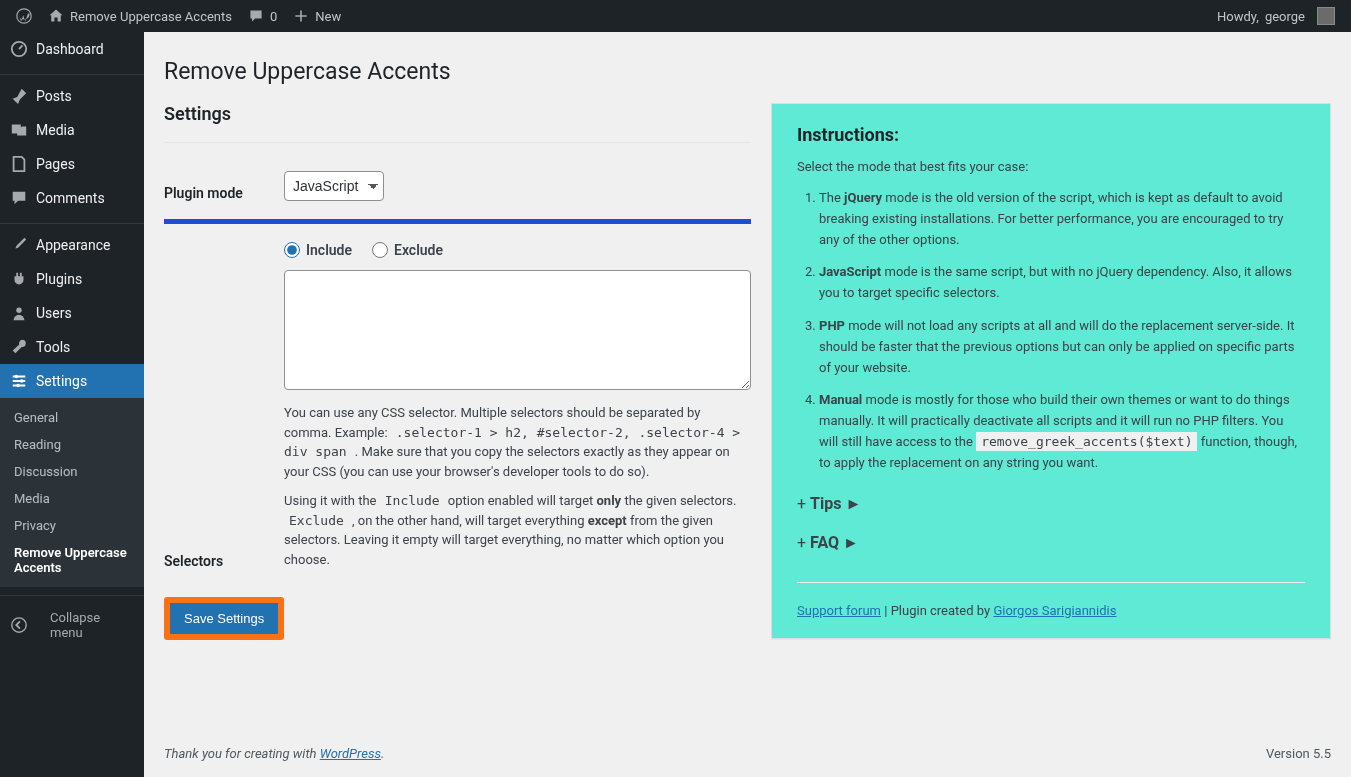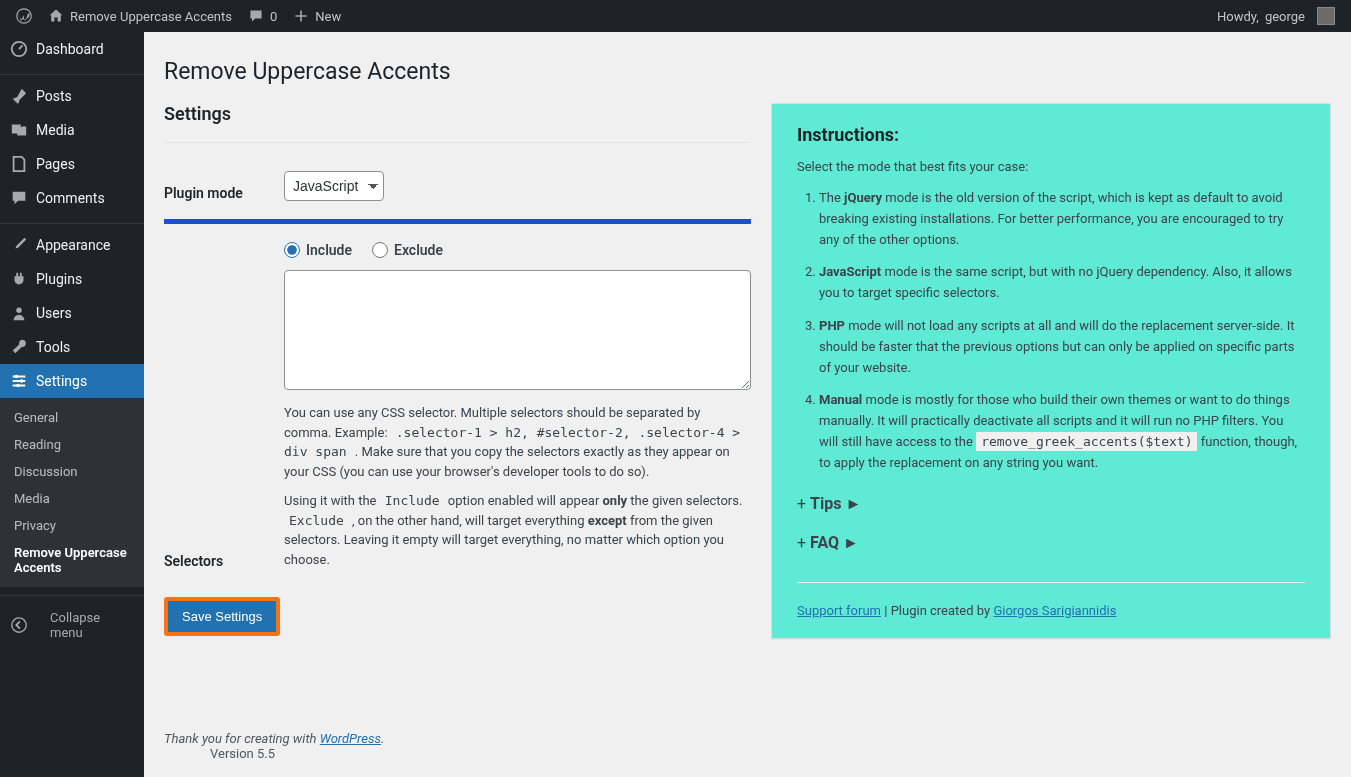--- a/index.html
+++ b/index.html
@@ -37,33 +37,33 @@
 .form-row.bordered { border-top:5px solid #1d4ed8;}
 .form-label { width:120px; font-weight:600; color:#1d2327; font-size:14px; flex-shrink:0; padding-top:4px;}
 .form-field { flex:1;}
 select.sel { padding:4px 24px 4px 8px; border:1px solid #8c8f94; border-radius:4px; background:#fff; font-size:14px; color:#2c3338; min-height:30px; appearance:none; background-image:linear-gradient(45deg,transparent 50%,#555 50%),linear-gradient(-45deg,transparent 50%,#555 50%);background-position:right 10px center,right 5px center;background-size:5px 5px;background-repeat:no-repeat;}
 .radio-group { display:flex; gap:20px; align-items:center; margin-bottom:12px;}
 .radio-opt { display:flex; align-items:center; gap:6px; font-size:14px; font-weight:600;}
 .radio-opt input[type=radio]{width:16px;height:16px;accent-color:#2271b1;}
 textarea.ta { width:100%; min-height:120px; border:1px solid #8c8f94; border-radius:4px; padding:6px; font-size:14px; resize:both;}
 .desc { font-size:13px; color:#3c434a; line-height:1.5; margin-top:10px;}
 code { background:#f0f0f1; padding:2px 5px; font-size:13px; font-family:Consolas,Monaco,monospace;}
-.submit-btn { background:#2271b1; color:#fff; border:4px solid #f97316; border-radius:3px; padding:8px 14px; font-size:13px; cursor:pointer; margin-top:10px;}
+.submit-btn { background:#2271b1; color:#fff; border:6px solid #f97316; border-radius:3px; padding:8px 14px; font-size:13px; cursor:pointer; margin-top:10px;}
 
 
 .right-col h3 { font-size:18px; font-weight:700; color:#1d2327; margin-bottom:14px;}
 .right-col p.intro{font-size:13px; margin-bottom:14px;}
 .right-col ol { padding-left:22px; font-size:13px; line-height:1.6;}
 .right-col ol li{margin-bottom:12px;}
 .toggle-h { font-size:16px; font-weight:700; margin-top:20px; cursor:pointer; display:flex; align-items:center; gap:4px;}
 .toggle-h .plus{font-weight:400;}
 .support-line{border-top:1px solid #eee; margin-top:30px; padding-top:20px; font-size:13px;}
 
 
-.footer { position:absolute; bottom:0; left:20px; right:20px; display:flex; justify-content:space-between; font-size:13px; color:#50575e; font-style:italic; padding:16px 0; border-top:0;flex-direction:column;}
+.footer { position:absolute; bottom:0; left:20px; right:20px; display:flex; justify-content:space-between; font-size:13px; color:#50575e; font-style:italic; padding:16px 0; border-top:0;}
 .footer .ver{font-style:normal;margin-left:46px;}
 </style>
 </head>
 <body>
 
 <div class="admin-bar">
   <div class="admin-bar-left">
     <div class="ab-item">
         <span class="ab-icon">
       <svg viewBox="0 0 20 20" fill="#a7aaad">
@@ -243,21 +243,21 @@
               <label class="radio-opt">
                 <input type="radio" name="selmode" style="">
                 <span>Exclude</span>
               </label>
             </div>
             <textarea class="ta" style=""></textarea>
             <p class="desc">
               <span>You can use any CSS selector. Multiple selectors should be separated by comma. Example: </span><code>.selector-1 &gt; h2, #selector-2, .selector-4 &gt; div span</code><span> . Make sure that you copy the selectors exactly as they appear on your CSS (you can use your browser's developer tools to do so).</span>
             </p>
             <p class="desc">
-              <span>Using it with the </span><code>Include</code><span> option enabled will appear </span><strong>only</strong><span> the given selectors. </span><code>Exclude</code><span> , on the other hand, will target everything </span><strong>except</strong><span> from the given selectors. Leaving it empty will target everything, no matter which option you choose.</span>
+              <span>Using it with the </span><code>Include</code><span> option enabled will target </span><strong>only</strong><span> the given selectors. </span><code>Exclude</code><span> , on the other hand, will target everything </span><strong>except</strong><span> from the given selectors. Leaving it empty will target everything, no matter which option you choose.</span>
             </p>
           </div>
         </div>
 
         <button class="submit-btn">Save Settings</button>
       </div>
 
       <div class="right-col">
         <h3>Instructions:</h3>
         <p class="intro">Select the mode that best fits your case:</p>

